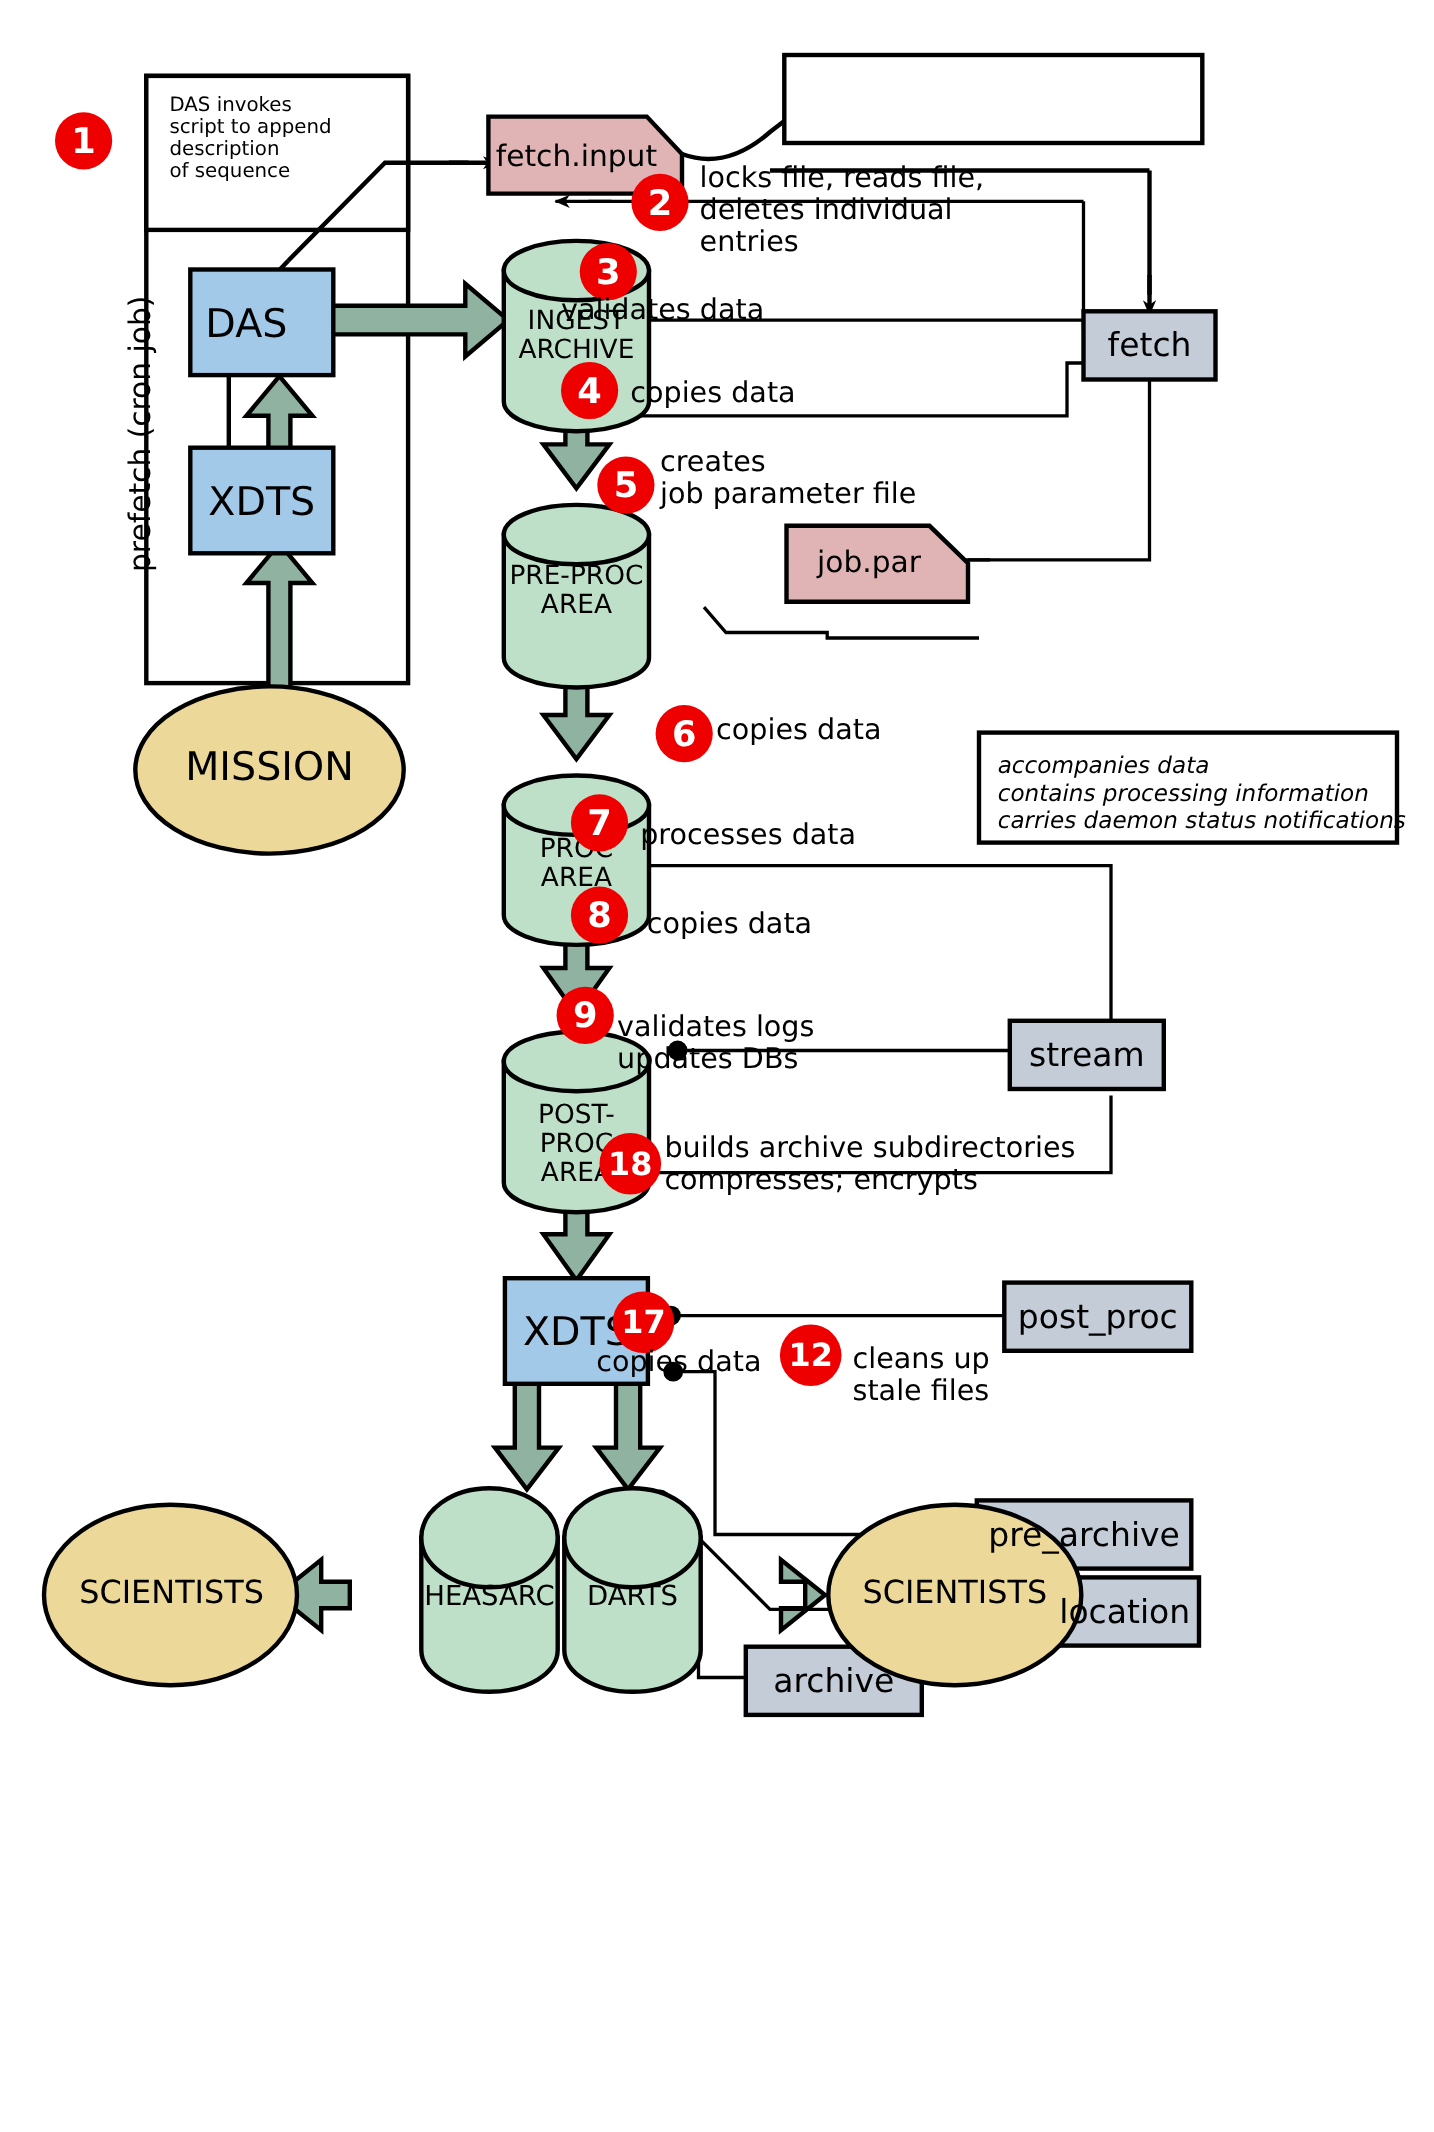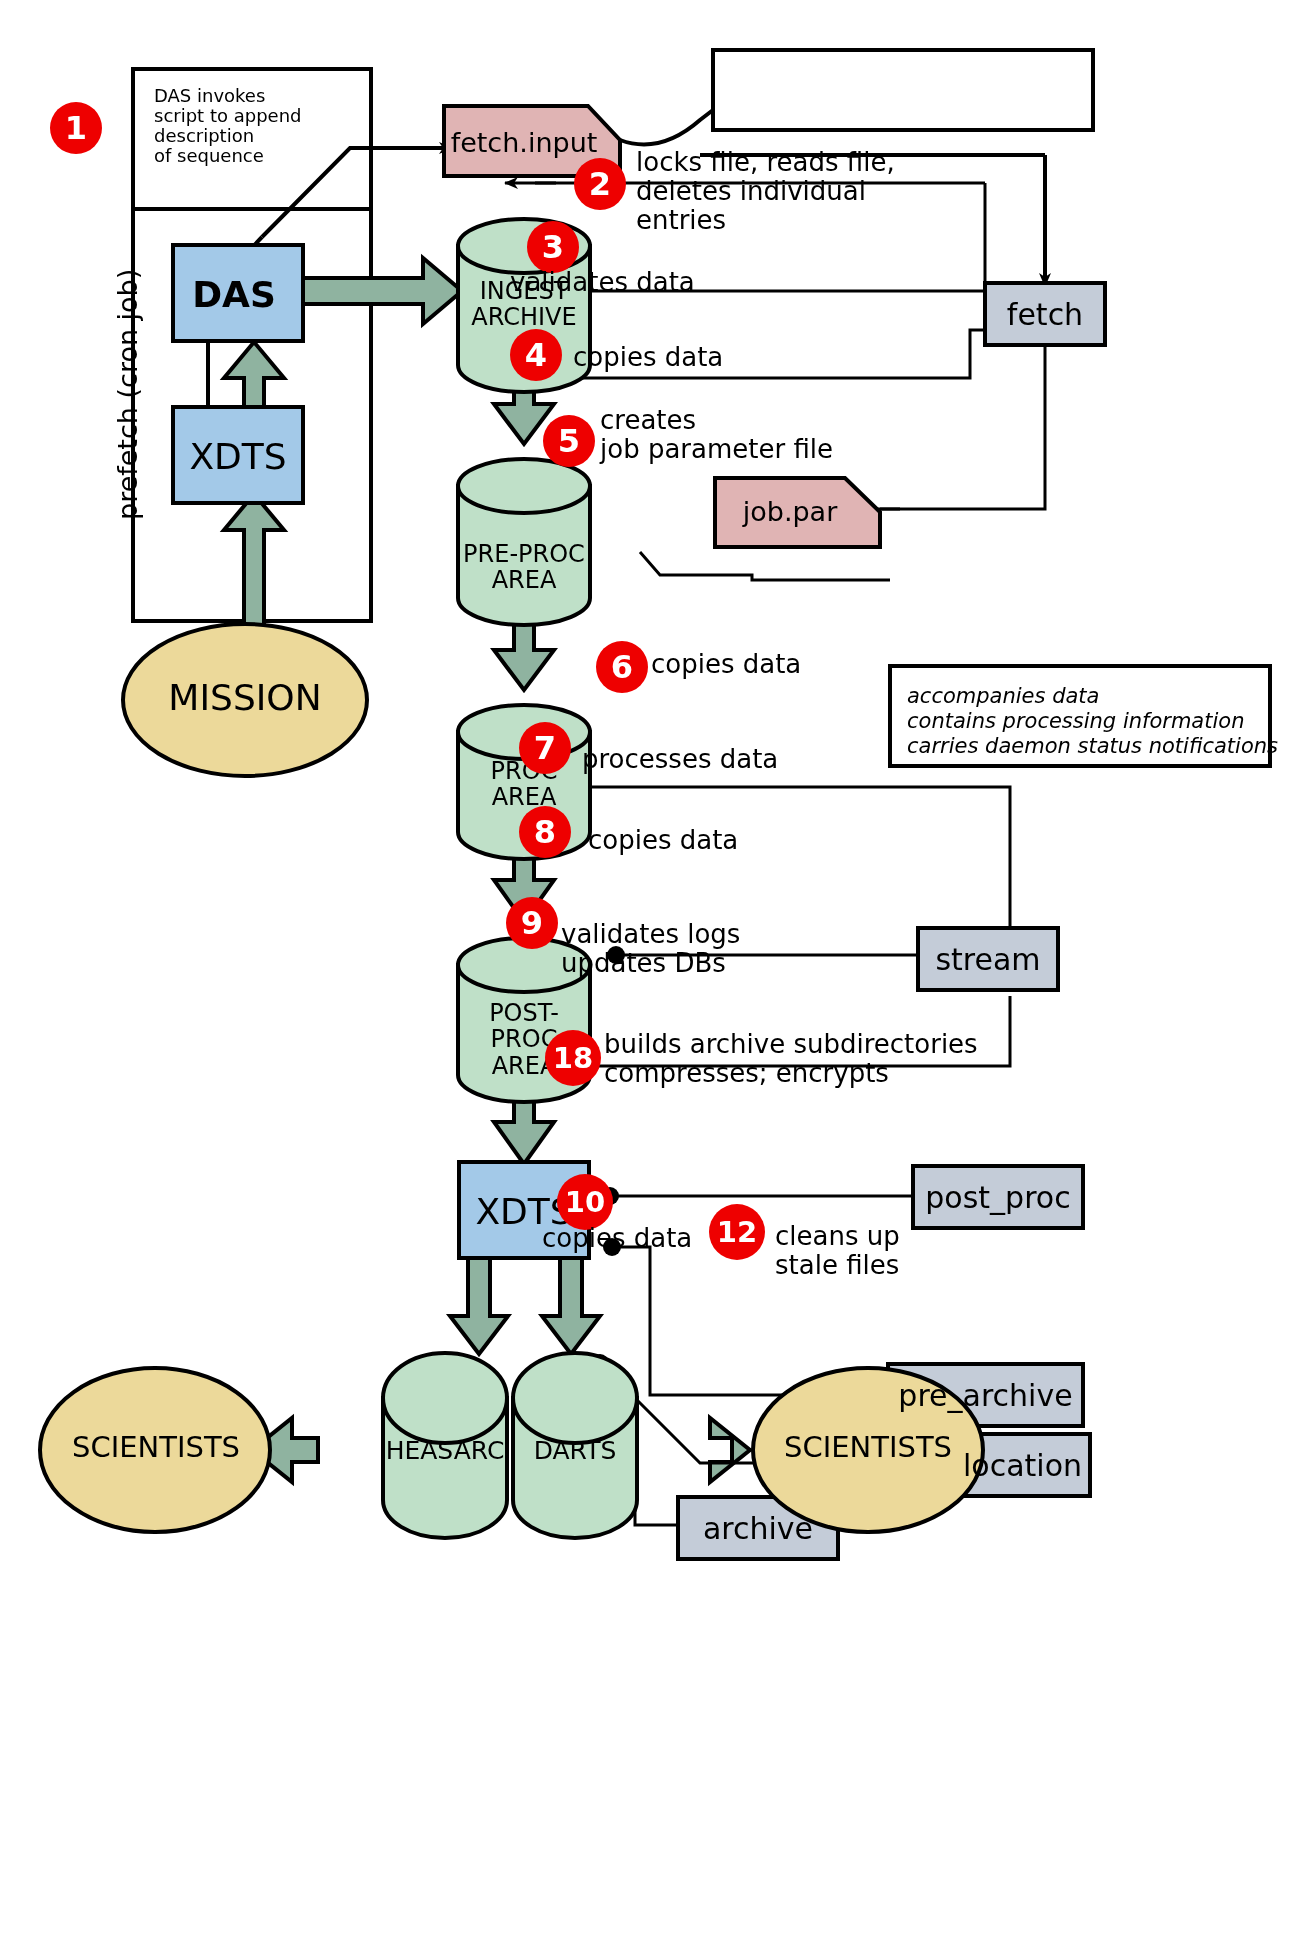--- a/index.html
+++ b/index.html
@@ -157,30 +157,30 @@
   <div class="lbl" style="left:154px;top:86px;font-size:18px;">DAS invokes
 script to append
 description
 of sequence</div>
 
 
   <div class="callout-txt" style="left:907px;top:684px;font-size:21px;">accompanies data
 contains processing information
 carries daemon status notifications</div>
 
-  <div class="node-txt" style="left:169px;top:275px;width:130px;font-size:36px;font-weight:bold;">DAS</div>
+  <div class="node-txt" style="left:159px;top:275px;width:130px;font-size:36px;">DAS</div>
   <div class="node-txt" style="left:173px;top:437px;width:130px;font-size:36px;">XDTS</div>
   <div class="node-txt" style="left:124px;top:678px;width:242px;font-size:36px;">MISSION</div>
 
   <div class="node-txt" style="left:444px;top:128px;width:160px;font-size:27px;">fetch.input</div>
   <div class="node-txt" style="left:985px;top:298px;width:120px;font-size:30px;">fetch</div>
 
   <div class="node-txt" style="left:452px;top:278px;width:144px;font-size:24px;white-space:pre;">INGEST
 ARCHIVE</div>
-  <div class="node-txt" style="left:452px;top:510px;width:144px;font-size:24px;white-space:pre;margin-top:31px;">PRE-PROC
+  <div class="node-txt" style="left:452px;top:510px;width:144px;font-size:24px;white-space:pre;">PRE-PROC
 AREA</div>
   <div class="node-txt" style="left:715px;top:497px;width:150px;font-size:27px;">job.par</div>
   <div class="node-txt" style="left:452px;top:758px;width:144px;font-size:24px;white-space:pre;">PROC
 AREA</div>
   <div class="node-txt" style="left:918px;top:943px;width:140px;font-size:30px;">stream</div>
   <div class="node-txt" style="left:452px;top:1000px;width:144px;font-size:24px;white-space:pre;">POST-
 PROC
 AREA</div>
   <div class="node-txt" style="left:913px;top:1181px;width:170px;font-size:30px;">post_proc</div>
   <div class="node-txt" style="left:888px;top:1379px;width:195px;font-size:30px;">pre_archive</div>
@@ -220,20 +220,20 @@
   <div class="lbl" style="left:588px;top:826px;font-size:26px;">copies data</div>
 
   <div class="badge" style="left:506px;top:897px;width:52px;height:52px;font-size:32px;">9</div>
   <div class="lbl" style="left:561px;top:920px;font-size:26px;">validates logs
 updates DBs</div>
 
   <div class="badge" style="left:545px;top:1030px;width:56px;height:56px;font-size:29px;">18</div>
   <div class="lbl" style="left:604px;top:1030px;font-size:26px;">builds archive subdirectories
 compresses; encrypts</div>
 
-  <div class="badge" style="left:557px;top:1174px;width:56px;height:56px;font-size:29px;">10</div>
+  <div class="badge" style="left:557px;top:1174px;width:56px;height:56px;font-size:29px;">17</div>
   <div class="lbl" style="left:542px;top:1224px;font-size:26px;">copies data</div>
 
   <div class="badge" style="left:709px;top:1204px;width:56px;height:56px;font-size:29px;">12</div>
   <div class="lbl" style="left:775px;top:1222px;font-size:26px;">cleans up
 stale files</div>
 
 </div>
 
 </body></html>

